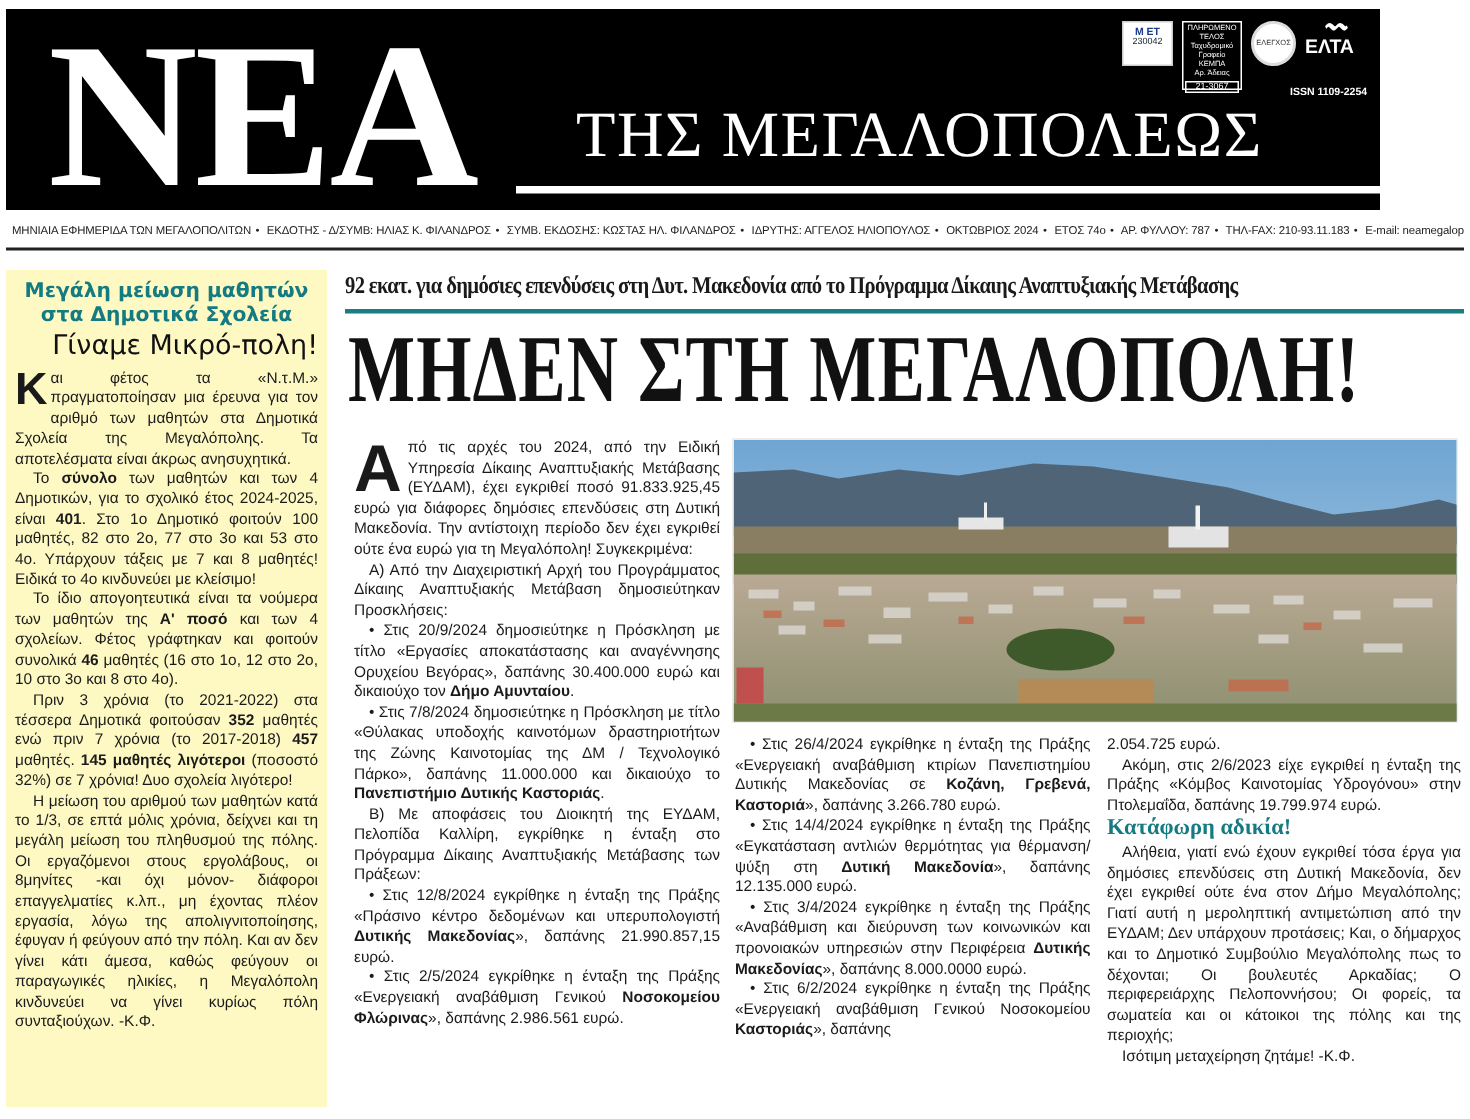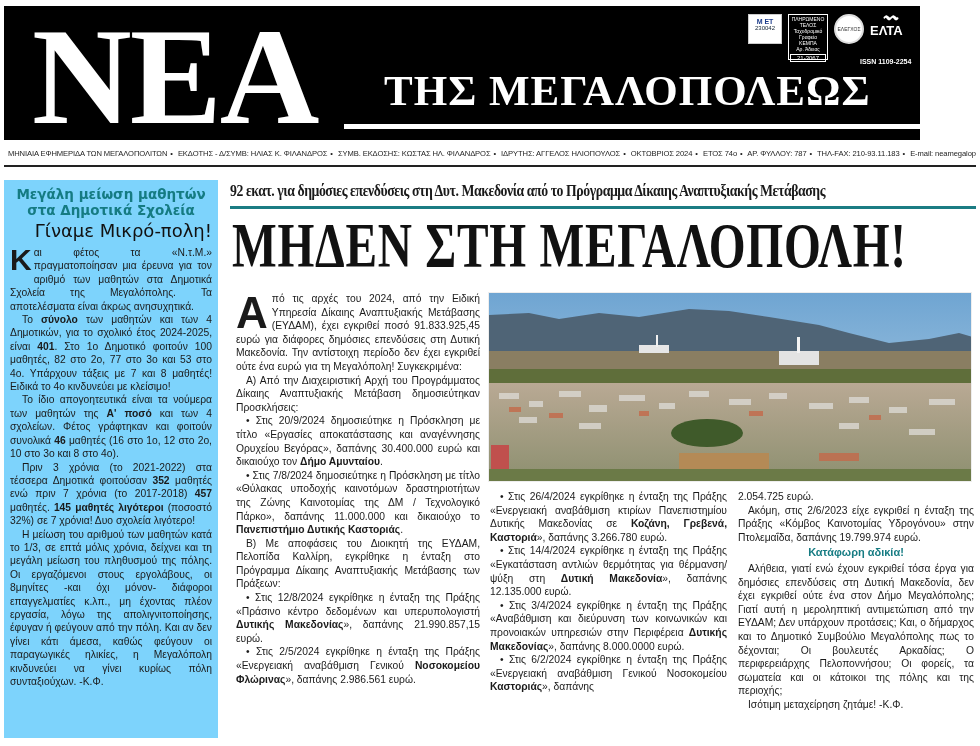--- a/index.html
+++ b/index.html
@@ -2,58 +2,58 @@
 <html><head>
 <meta charset="utf-8">
 <style>
   * { box-sizing: border-box; margin: 0; padding: 0; }
   html, body { width: 980px; height: 746px; overflow: hidden; background: #ffffff; }
   body { font-family: "Liberation Sans", "DejaVu Sans", sans-serif; color: #1a1a1a; position: relative; }
 
   
   .masthead { position: absolute; left: 4px; top: 6px; width: 916px; height: 134px; background: #000000; overflow: hidden; }
   .mast-nea { position: absolute; left: 28px; top: 6px; font-family: "Liberation Serif", "DejaVu Serif", serif; font-weight: bold; font-size: 138px; line-height: 130px; color: #ffffff; letter-spacing: -2px; }
-  .mast-sub { position: absolute; left: 380px; top: 62px; font-family: "Liberation Serif", "DejaVu Serif", serif; font-weight: bold; font-size: 43px; line-height: 46px; color: #ffffff; letter-spacing: 1px; }
+  .mast-sub { position: absolute; left: 380px; top: 62px; font-family: "Liberation Serif", "DejaVu Serif", serif; font-weight: normal; font-size: 43px; line-height: 46px; color: #ffffff; letter-spacing: 1px; }
   .mast-rule { position: absolute; left: 340px; top: 118px; width: 640px; height: 5px; background: #ffffff; }
 
   .badges { position: absolute; left: 744px; top: 8px; height: 60px; display: flex; gap: 6px; align-items: flex-start; }
   .badge-book { width: 34px; height: 30px; background: #ffffff; border: 1px solid #ccc; font-size: 6px; color: #123; text-align: center; padding-top: 3px; }
   .badge-book .b-top { font-weight: bold; font-size: 7px; color: #1b3b8a; }
   .badge-tele { width: 40px; height: 46px; border: 1px solid #ffffff; color: #ffffff; font-size: 5px; line-height: 6px; text-align: center; padding: 1px; }
   .badge-tele .num { margin-top: 2px; border: 1px solid #fff; font-size: 6px; }
   .badge-seal { width: 30px; height: 30px; border-radius: 50%; background: #ffffff; border: 2px solid #ddd; display: flex; align-items: center; justify-content: center; font-size: 5px; color: #333; }
   .badge-elta { color: #ffffff; font-weight: bold; font-size: 13px; line-height: 14px; padding-top: 10px; width: 40px; position: relative; }
   .badge-elta .wing { position: absolute; left: 14px; top: -4px; font-size: 14px; }
   .issn { position: absolute; left: 856px; top: 52px; color: #ffffff; font-size: 7px; font-weight: bold; }
 
   .infobar { position: absolute; left: 4px; top: 145px; width: 972px; height: 22px; border-bottom: 2px solid #222; font-size: 7.6px; line-height: 18px; white-space: nowrap; overflow: hidden; letter-spacing: -0.1px; color: #222; padding-left: 4px; }
   .infobar .sep { margin: 0 3px; }
 
   
-  .side { position: absolute; left: 4px; top: 180px; width: 214px; height: 558px; background: #7dd3fc; padding: 6px 6px 0 6px; }
+  .side { position: absolute; left: 4px; top: 180px; width: 214px; height: 558px; background: #fef9c3; padding: 6px 6px 0 6px; }
   .side-kicker { color: #157b82; font-weight: bold; font-size: 13.5px; line-height: 16px; text-align: center; font-family: "DejaVu Sans", sans-serif; }
   .side-title { font-family: "DejaVu Sans", sans-serif; font-size: 18px; line-height: 24px; text-align: right; margin-top: 1px; color: #111; font-weight: normal; }
   .side-body { font-size: 10.3px; line-height: 13.4px; text-align: justify; margin-top: 3px; }
   .side-body p { text-indent: 12px; }
   .side-body p.first { text-indent: 0; }
   .dropcap-k { float: left; font-size: 30px; line-height: 26px; font-weight: bold; margin-right: 2px; margin-top: 1px; font-family: "Liberation Sans", sans-serif; }
 
   
   .kicker { position: absolute; left: 230px; top: 181px; width: 746px; font-family: "Liberation Serif", "DejaVu Serif", serif; font-weight: bold; font-size: 16px; line-height: 20px; white-space: nowrap; letter-spacing: -0.5px; transform-origin: left; transform: scaleX(0.86); }
   .kicker-rule { position: absolute; left: 230px; top: 206px; width: 746px; height: 3px; background: #1b7c83; }
   .headline { position: absolute; left: 232px; top: 212px; width: 742px; font-family: "Liberation Serif", "DejaVu Serif", serif; font-weight: bold; font-size: 64px; line-height: 68px; white-space: nowrap; letter-spacing: 1px; transform-origin: left; transform: scaleX(0.74); color: #111; }
 
   .col { position: absolute; font-size: 10.3px; line-height: 13.6px; text-align: justify; }
   .col p { text-indent: 10px; }
   .col p.noind { text-indent: 0; }
   .col1 { left: 236px; top: 292px; width: 244px; }
   .col2 { left: 490px; top: 490px; width: 237px; }
   .col3 { left: 738px; top: 490px; width: 236px; }
   .dropcap-a { float: left; font-size: 44px; line-height: 38px; font-weight: bold; margin-right: 4px; margin-top: 2px; }
-  .sub-head { color: #157b82; font-weight: bold; font-size: 11px; text-align: center; margin: 2px 0; }
+  .sub-head { color: #157b82; font-weight: bold; font-size: 15px; text-align: left; margin: 2px 0; font-family: Liberation Serif, serif; }
 
   
   .photo { position: absolute; left: 488px; top: 292px; width: 484px; height: 190px; overflow: hidden; border: 1px solid #eee; }
 </style>
 </head>
 <body>
 
 <header class="masthead">
   <div class="mast-nea">ΝΕΑ</div>
   <div class="mast-sub">ΤΗΣ ΜΕΓΑΛΟΠΟΛΕΩΣ</div>

